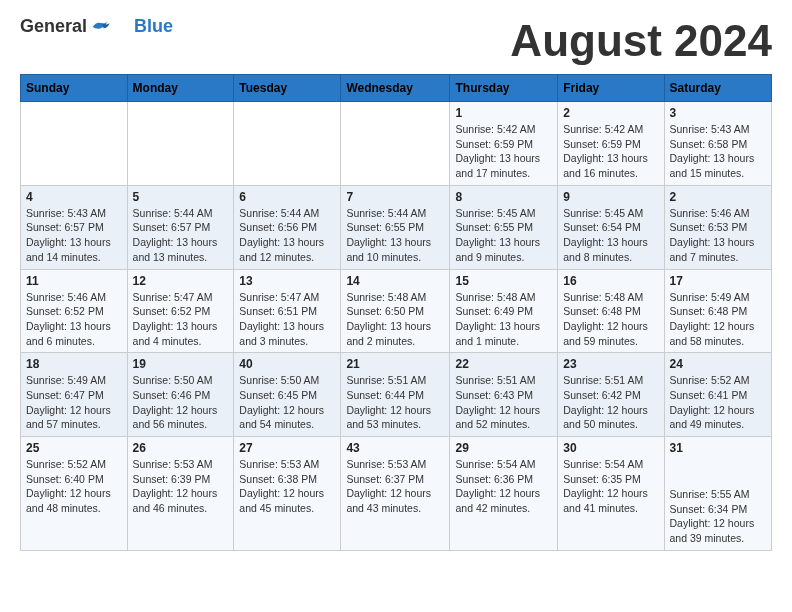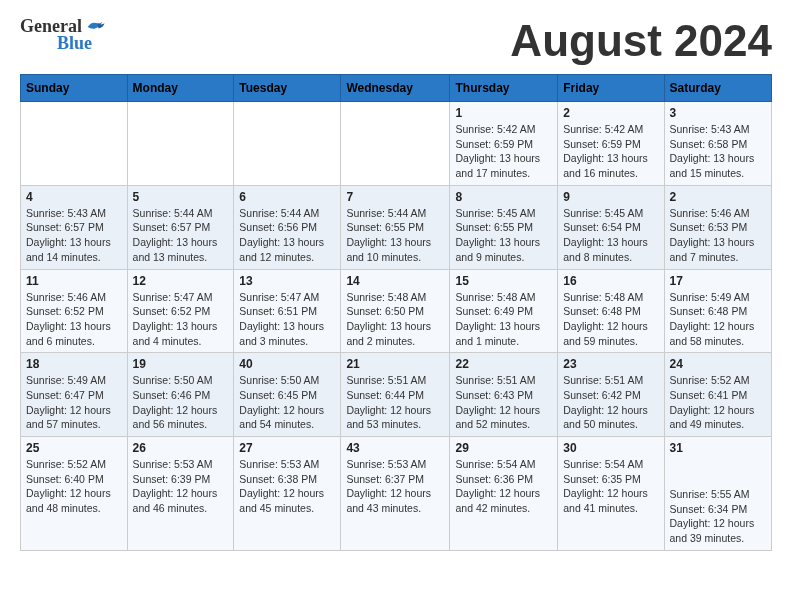--- a/index.html
+++ b/index.html
@@ -11,23 +11,22 @@
       padding: 16px 20px;
     }
     .header-section {
       display: flex;
       justify-content: space-between;
       align-items: flex-start;
       margin-bottom: 8px;
     }
     .logo {
       display: flex;
-      flex-direction: column;
-      align-items: center;
-      font-family: Liberation Serif, serif;
+      flex-direction: row;
+      align-items: flex-end;
     }
     .logo-icon {
       width: 22px;
       height: 16px;
       margin-left: 2px;
       vertical-align: middle;
     }
     .logo-row {
       display: flex;
       align-items: center;

